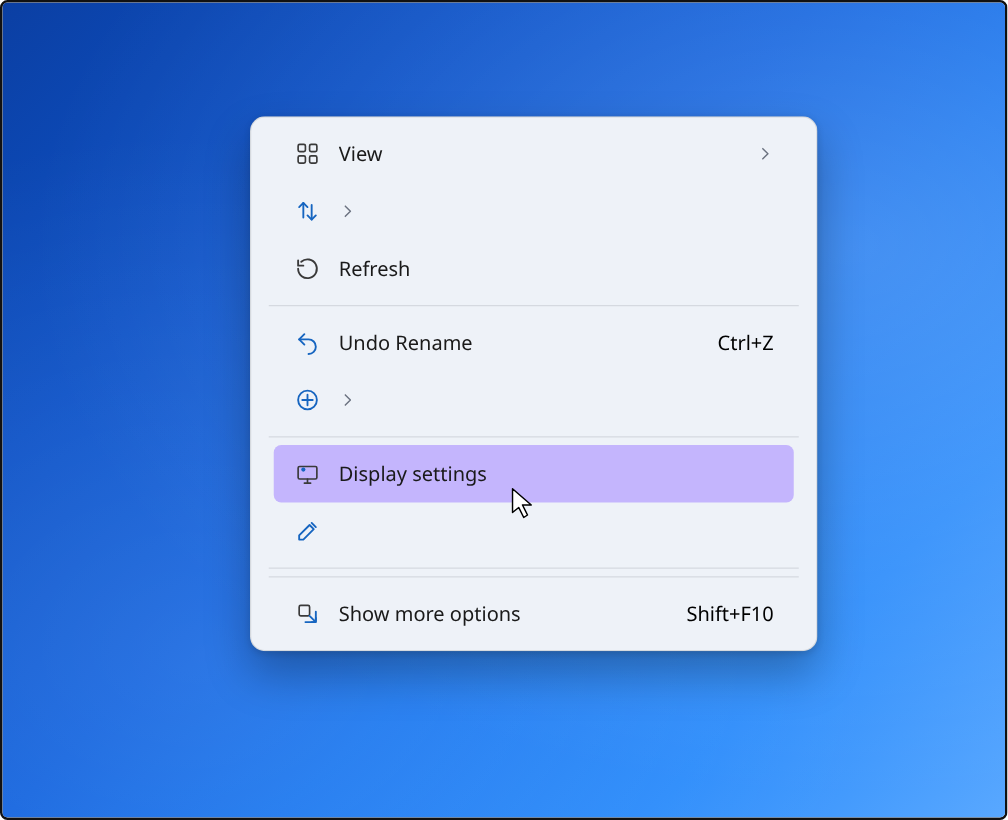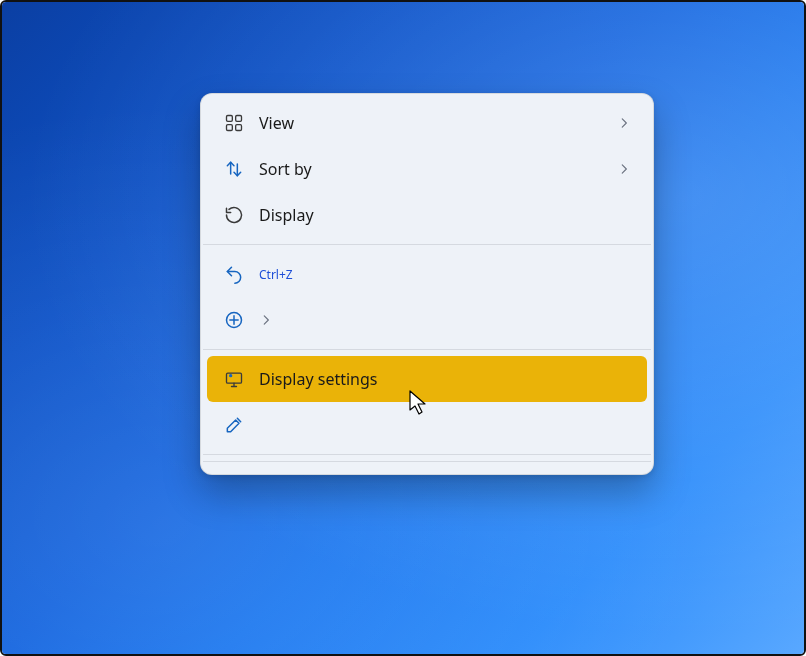--- a/index.html
+++ b/index.html
@@ -9,34 +9,34 @@
       radial-gradient(1200px 800px at 85% 30%, rgba(255,255,255,0.18), rgba(255,255,255,0) 55%),
       radial-gradient(900px 700px at 20% 80%, rgba(255,255,255,0.10), rgba(255,255,255,0) 60%),
       linear-gradient(135deg,#0b3fa3 0%,#0d52c7 25%,#1364df 45%,#1b77ef 60%,#2e8dfb 80%,#59a8ff 100%);
   }
   .menu{
     position:absolute;left:198px;top:91px;width:454px;
     background:#eef2f8;
     border:1px solid rgba(0,0,0,0.10);
     border-radius:12px;
     box-shadow:0 18px 36px rgba(0,0,0,0.28),0 2px 6px rgba(0,0,0,0.12);
-    padding:6px 0;
+    padding:6px 12px;
     box-sizing:border-box;
   }
   .item{
     display:flex;align-items:center;gap:14px;
     height:46px;padding:0 16px;
     box-sizing:border-box;border-radius:6px;margin:0 6px;
     color:#1a1a1a;font-size:16px;
   }
-  .item.hover{background:#eab308;}
+  .item.hover{background:#c4b5fd;}
   .icon{width:22px;height:22px;display:inline-flex;align-items:center;justify-content:center;flex:0 0 22px;}
   .icon svg{width:20px;height:20px;display:block;}
   .label{flex:1 1 auto;min-width:0;white-space:nowrap;overflow:hidden;text-overflow:ellipsis;}
-  .accel{color:#1d4ed8;font-size:12px;}
+  .accel{color:#000000;font-size:16px;}
   .chev{color:#6b7280;display:flex;align-items:center;}
   .chev svg{width:14px;height:14px;}
   .sep{height:1px;background:#d5d9e0;margin:6px 2px;}
   .cursor{position:absolute;left:407px;top:388px;width:18px;height:26px;pointer-events:none;}
 </style>
 </head>
 <body>
 
 <div class="frame">
   <div class="desktop"></div>
@@ -62,47 +62,47 @@
 
     <div class="item">
       <span class="icon">
         <svg viewBox="0 0 24 24" fill="none" stroke="#1665c0" stroke-width="1.8" stroke-linecap="round" stroke-linejoin="round">
           <path d="M8 4v14"></path>
             <path d="M4 8l4-4 4 4"></path>
           <path d="M16 20V6"></path>
             <path d="M12 16l4 4 4-4"></path>
         </svg>
       </span>
-      <span class="label">Sort by</span>
       <span class="chev">
         <svg viewBox="0 0 24 24" fill="none" stroke="#6b7280" stroke-width="2" stroke-linecap="round" stroke-linejoin="round">
             <polyline points="9 5 16 12 9 19"></polyline>
           </svg>
       </span>
     </div>
 
     <div class="item">
       <span class="icon">
         <svg viewBox="0 0 24 24" fill="none" stroke="#3a3a3a" stroke-width="1.8" stroke-linecap="round" stroke-linejoin="round">
           <path d="M3 12a9 9 0 1 0 3-6.7"></path>
             <path d="M3 4v5h5"></path>
         </svg>
       </span>
-      <span class="label">Display</span>
+      <span class="label">Refresh</span>
     </div>
 
     <div class="sep"></div>
 
     <div class="item">
       <span class="icon">
         <svg viewBox="0 0 24 24" fill="none" stroke="#1665c0" stroke-width="1.8" stroke-linecap="round" stroke-linejoin="round">
           <path d="M9 14l-5-5 5-5"></path>
             <path d="M4 9h9a7 7 0 0 1 0 14"></path>
         </svg>
       </span>
+      <span class="label">Undo Rename</span>
       <span class="accel">Ctrl+Z</span>
     </div>
 
     <div class="item">
       <span class="icon">
         <svg viewBox="0 0 24 24" fill="none" stroke="#1665c0" stroke-width="1.8" stroke-linecap="round" stroke-linejoin="round">
           <circle cx="12" cy="12" r="9"></circle>
             <path d="M12 7v10M7 12h10"></path>
         </svg>
       </span>
@@ -133,19 +133,30 @@
             <path d="M16 4l4 4"></path>
         </svg>
       </span>
     </div>
 
     <div class="sep"></div>
 
 
     <div class="sep"></div>
 
+    <div class="item">
+      <span class="icon">
+        <svg viewBox="0 0 24 24" fill="none">
+          <rect x="4" y="4" width="10" height="10" rx="1.5" stroke="#3a3a3a" stroke-width="1.6"></rect>
+          <path d="M10 20h9a1 1 0 0 0 1-1V10" stroke="#1665c0" stroke-width="1.8" stroke-linecap="round"></path>
+          <path d="M14 14l6 6M20 16v4h-4" stroke="#1665c0" stroke-width="1.8" stroke-linecap="round" stroke-linejoin="round"></path>
+        </svg>
+      </span>
+      <span class="label">Show more options</span>
+      <span class="accel">Shift+F10</span>
+    </div>
 
   </div>
 
   <svg class="cursor" viewBox="0 0 18 26">
     <path d="M1 1 L1 20 L6 16 L10 24 L13 22 L9 14 L16 14 Z" fill="#fff" stroke="#000" stroke-width="1.2" stroke-linejoin="round"></path>
   </svg>
 </div>
 
 </body></html>

